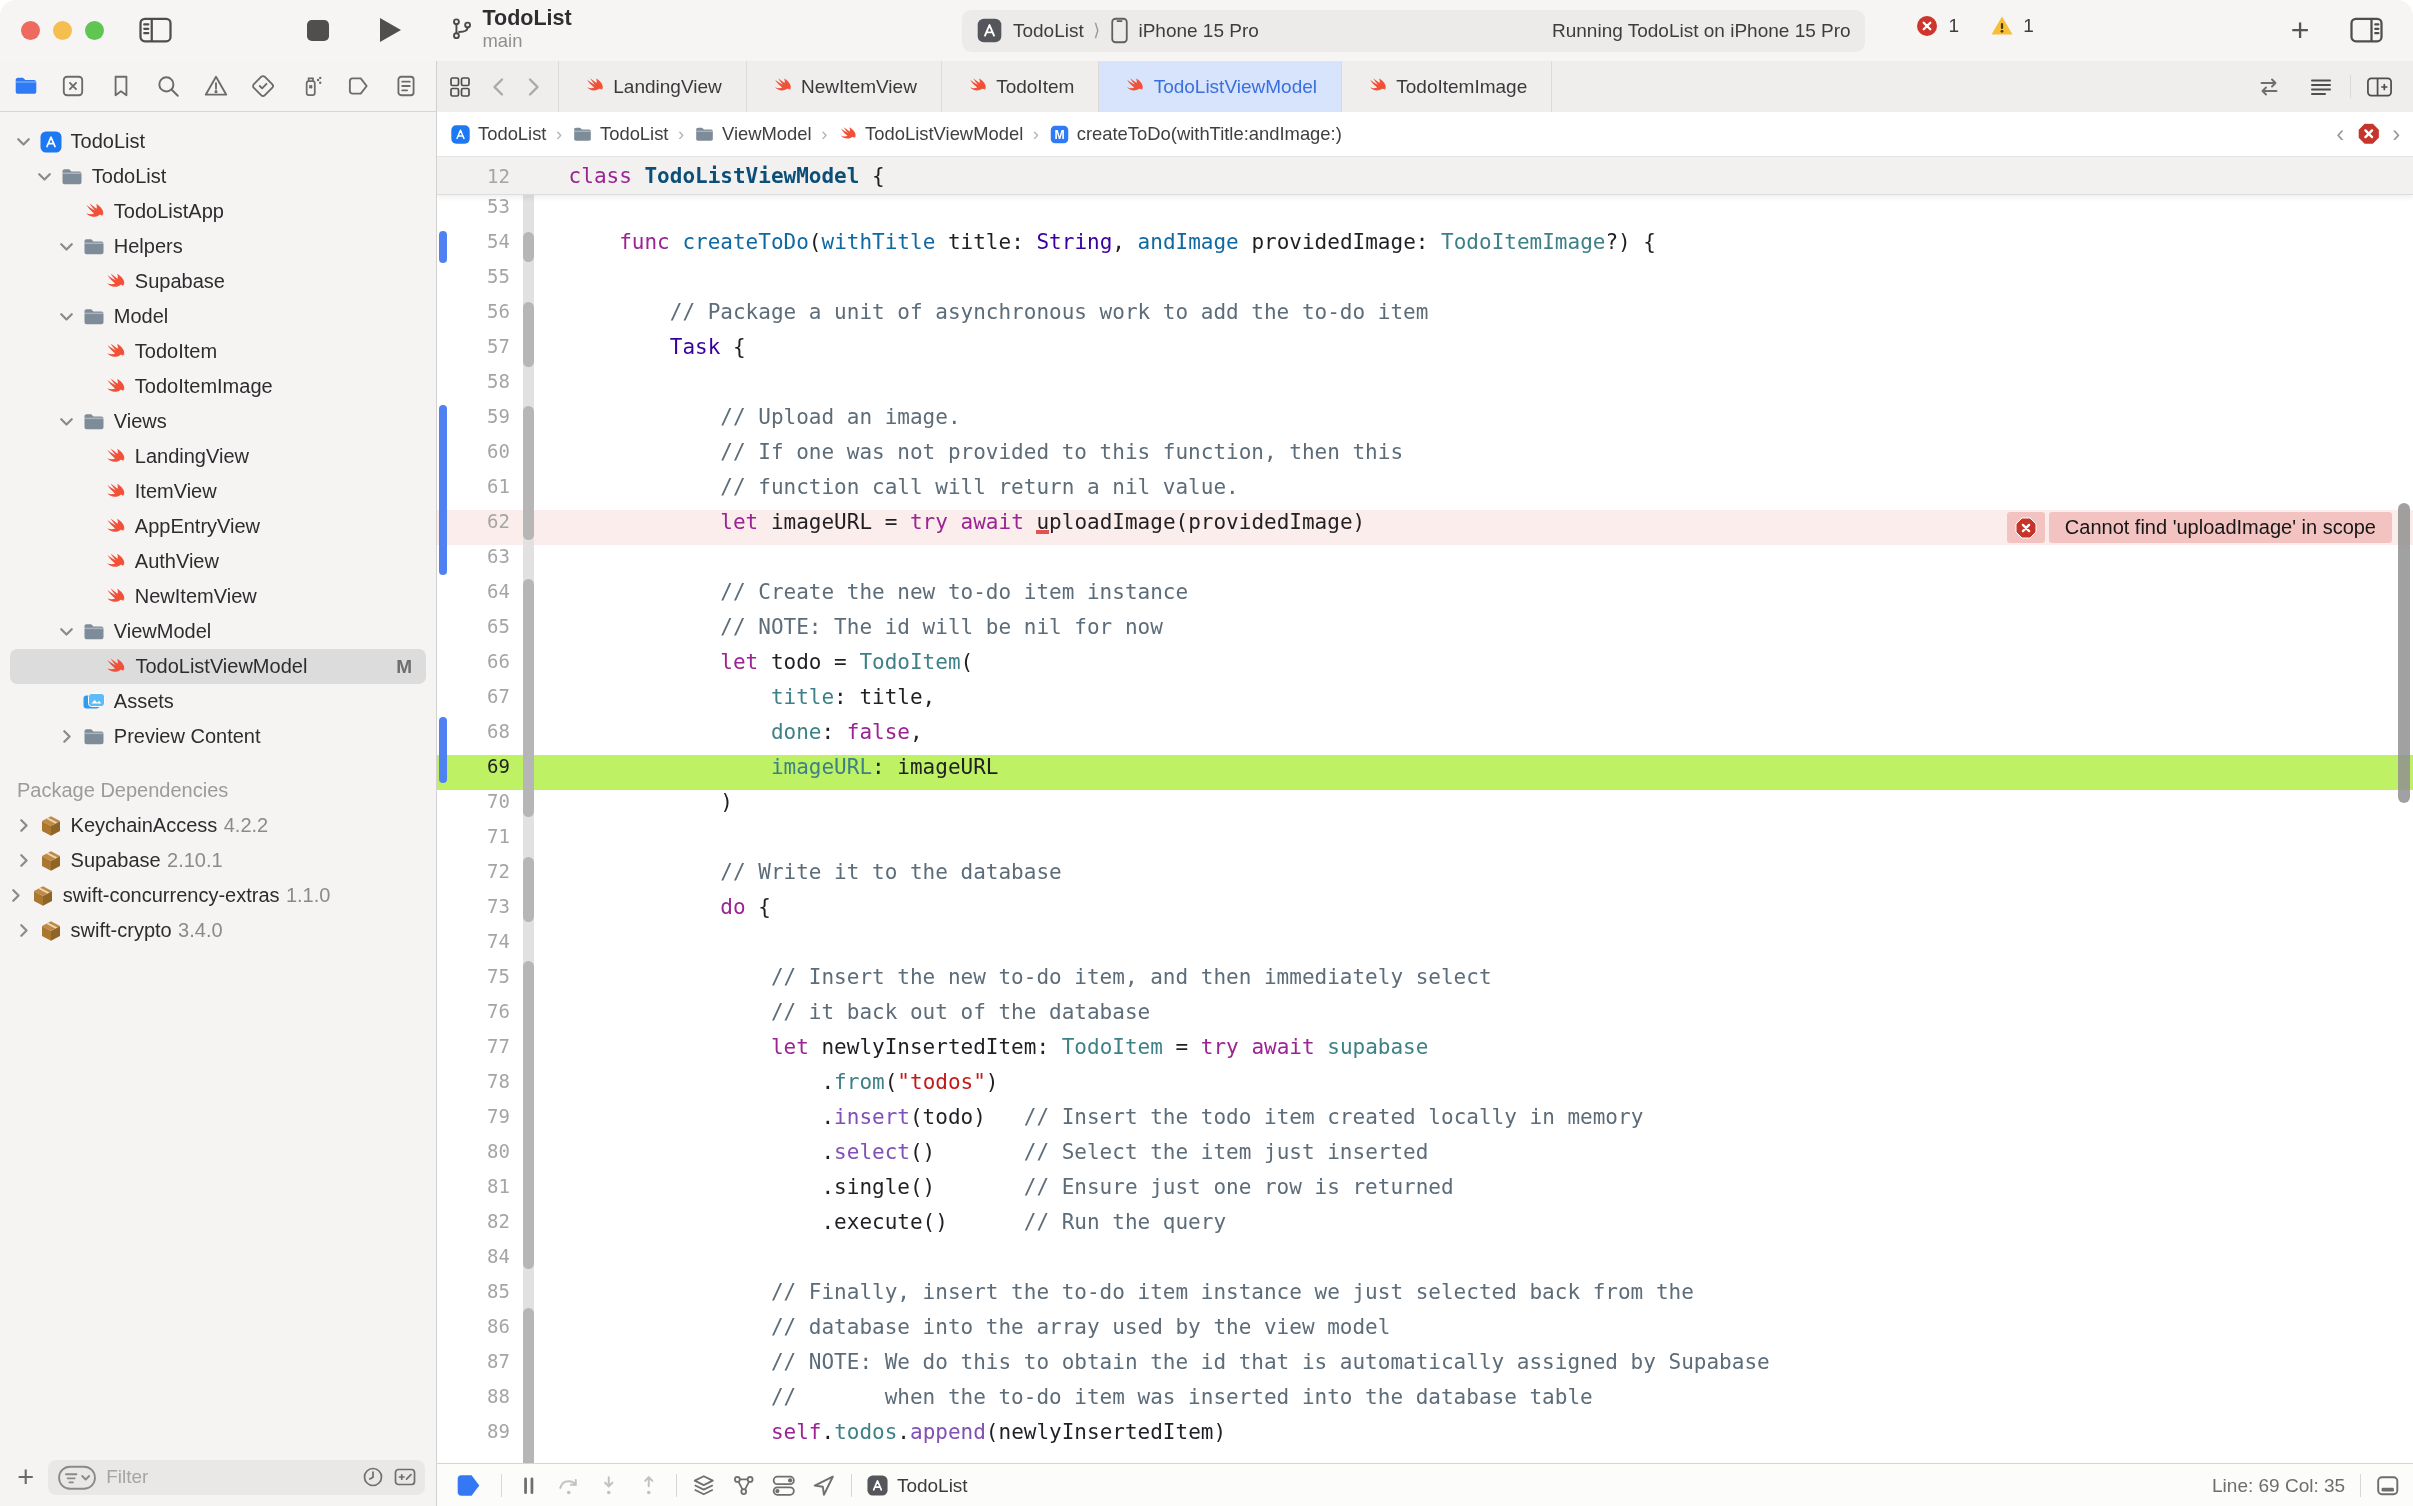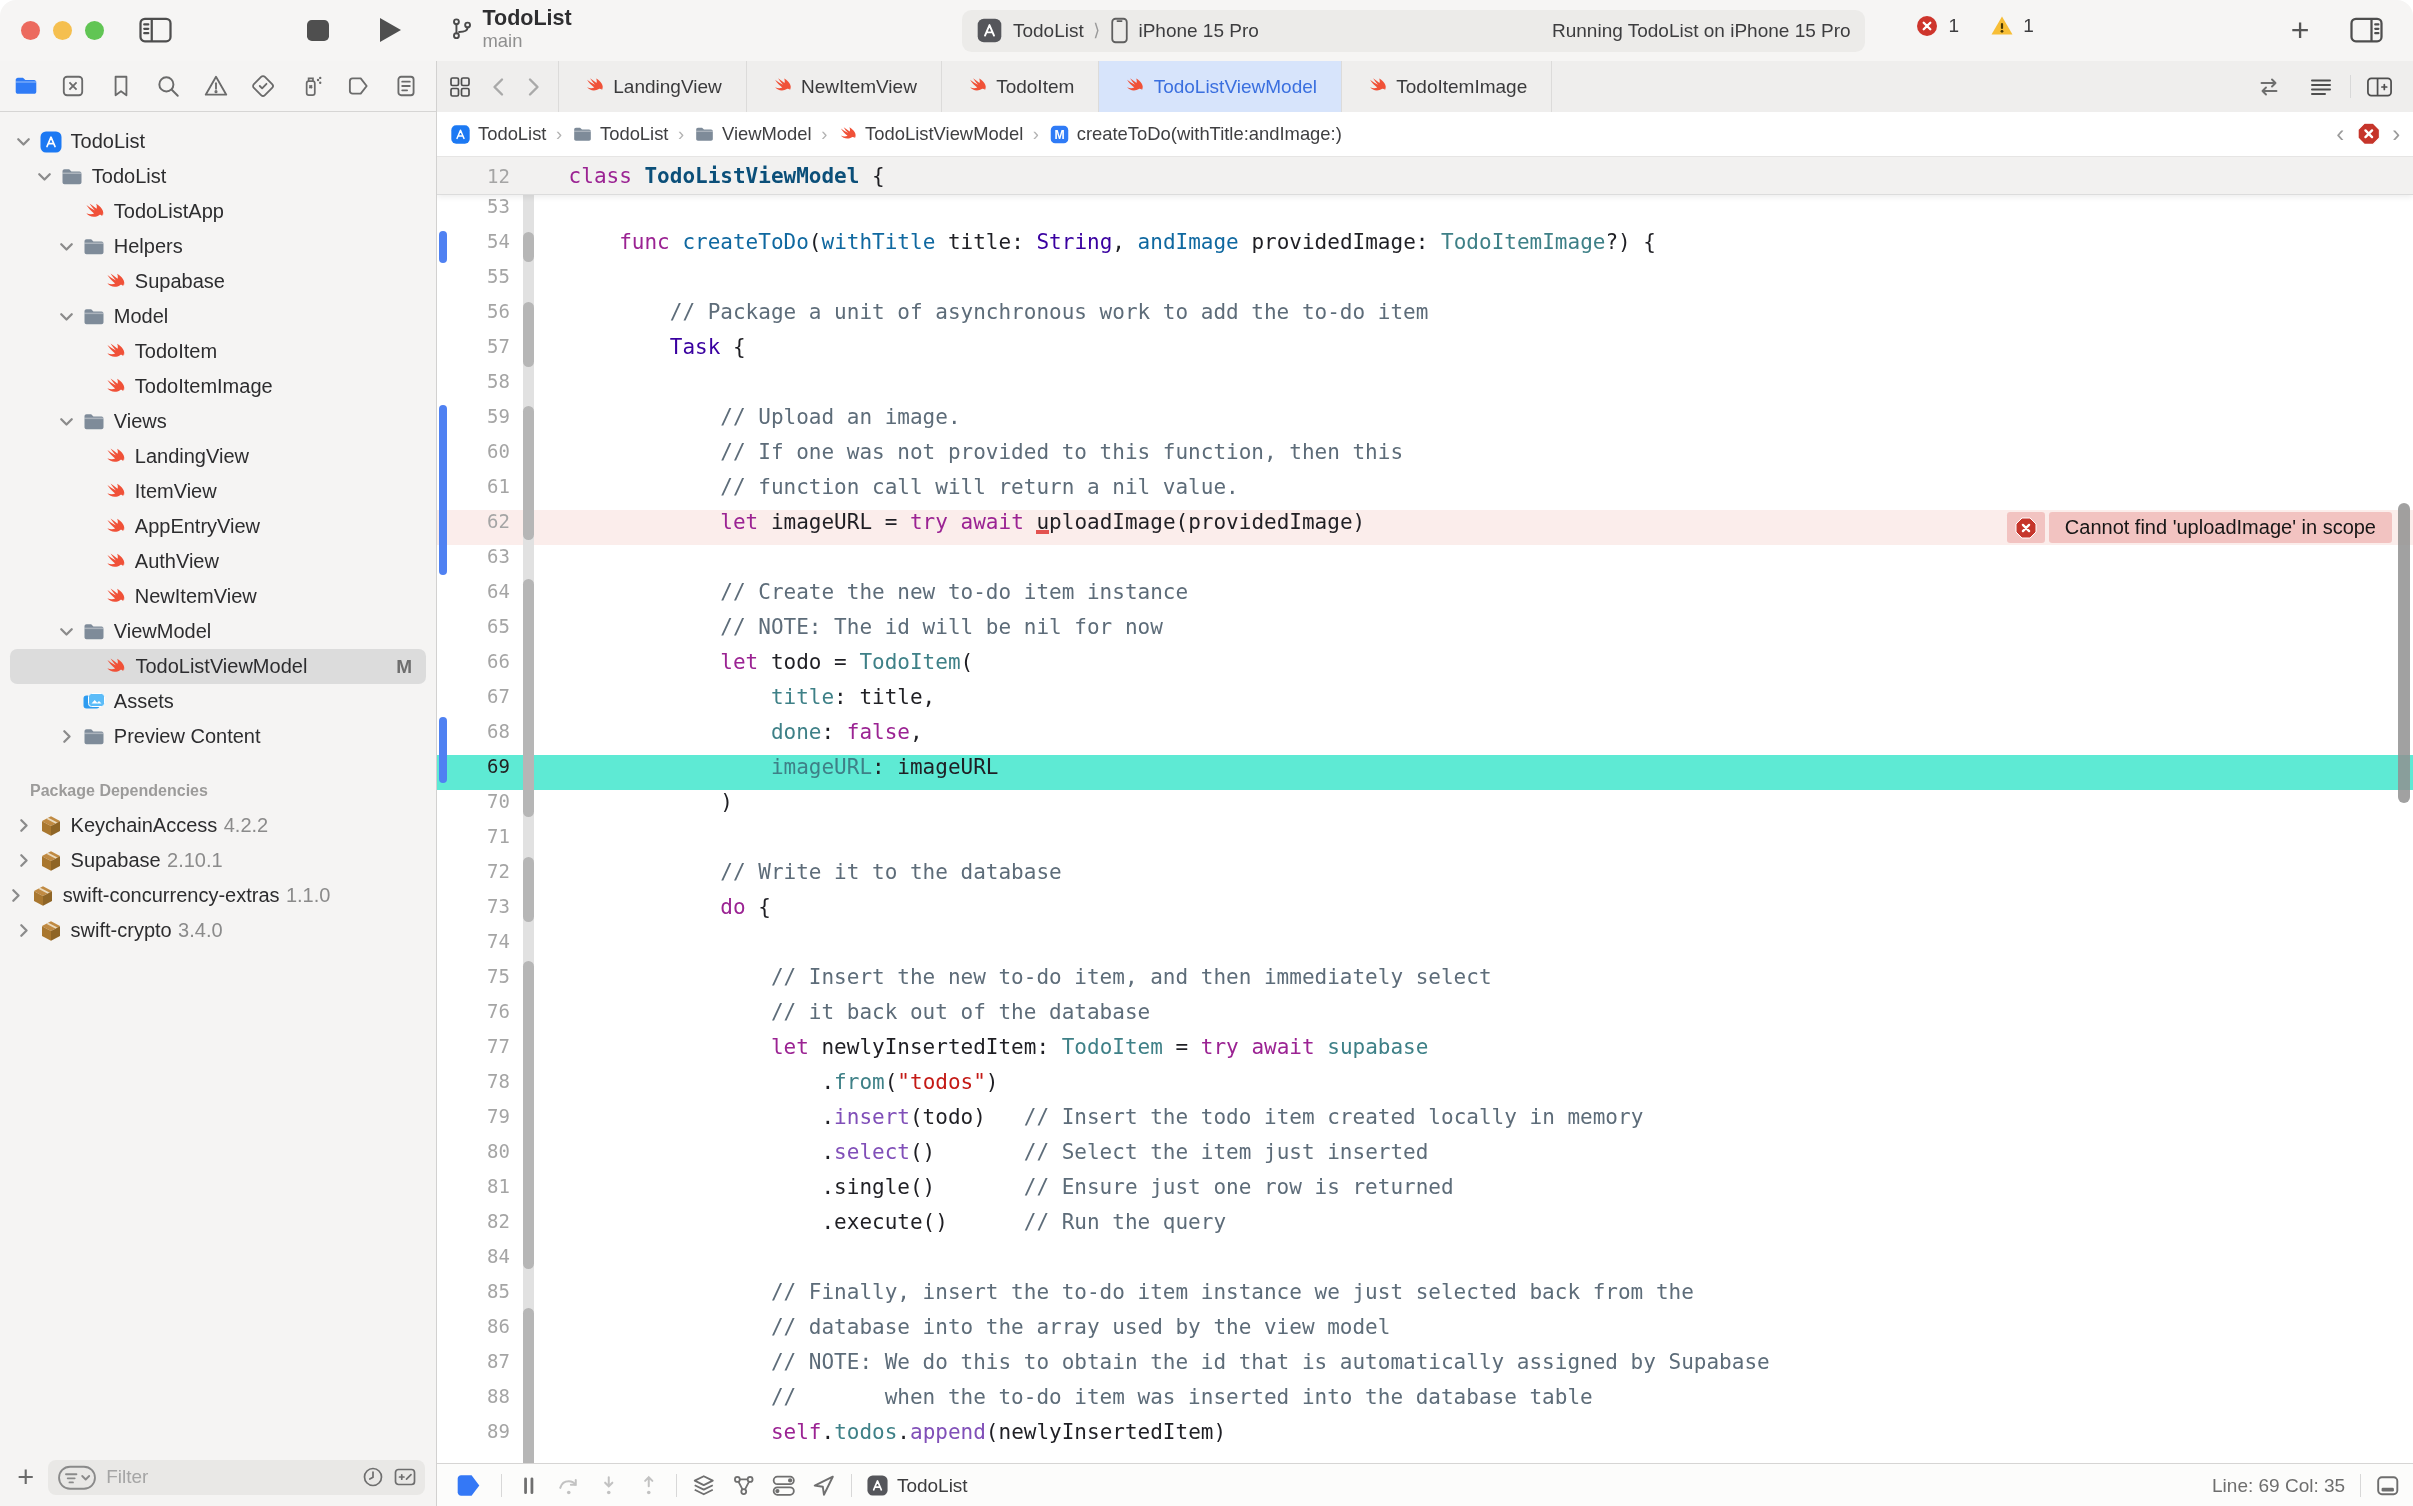--- a/index.html
+++ b/index.html
@@ -64,42 +64,42 @@
   #sidebar{position:absolute;top:112px;left:0;width:436px;bottom:0;background:#F5F4F3;overflow:hidden}
   #sidebar-divider{position:absolute;left:436px;top:61px;bottom:0;width:0.8px;background:#D2D1D0;z-index:30}
   #tree{position:absolute;top:12px;left:0;right:0}
   .trow{height:35px;display:flex;align-items:center;font-size:20px;color:#2D2D2F;box-sizing:border-box}
   .trow .disc{width:21px;height:21px;flex:none;margin-right:4.8px}
   .trow .ticon{width:24px;height:24px;flex:none;margin-right:8px}
   .trow .tlabel{white-space:nowrap}
   .trow.sel{background:#DCDCDC;border-radius:7.2px;margin:0 9.6px}
   .trow .tbadge{margin-left:auto;margin-right:24px;color:#6E6E6E;font-weight:600;font-size:19px}
   .trow.sel .tbadge{margin-right:14.4px}
-  .sect{height:35px;display:flex;align-items:center;font-size:16px;font-weight:700;color:#9C9B9A;padding-left:30px}
+  .sect{height:35px;display:flex;align-items:center;font-size:20px;font-weight:400;color:#9C9B9A;padding-left:17px}
   .pver{color:#8B8B8B;margin-left:6.4px}
   #filterbar{position:absolute;left:11.2px;right:11.2px;bottom:11.2px;height:37px;display:flex;align-items:center;gap:8px}
   #filter-add{font-size:29px;color:#6A6A6A;width:29px;text-align:center;font-weight:300}
   #filter-field{flex:1;height:35px;background:#E9E8E6;border-radius:8px;display:flex;align-items:center;padding:0 8px;gap:8px}
   #filter-field .pill{width:42px;height:25.5px}
   #filter-field .ph{color:#A5A5A5;font-size:19px;flex:1}
   #filter-field .fic{width:24px;height:24px}
 
   
   #editor{position:absolute;top:157px;left:437px;right:0;bottom:44px;background:#fff;overflow:hidden}
   #sticky{position:absolute;top:0;left:0;right:0;height:37px;background:#F2F1F0;border-bottom:0.8px solid #DCDCDC;
           box-shadow:0 3.2px 5.6px rgba(0,0,0,.07);display:flex;align-items:center;z-index:10;
           font-family:"DejaVu Sans Mono",monospace;font-size:21px}
   #rows{position:absolute;top:38px;left:0;right:0;bottom:0}
   .ribbon{position:absolute;left:86px;top:0;bottom:0;width:11.2px;background:#E1E1E1;z-index:2}
   .rseg{position:absolute;left:86px;width:11.2px;background:#B6B6B6;border-radius:5.6px;z-index:3}
   .cbar{position:absolute;left:2.4px;width:7.2px;border-radius:4px;background:#4F81F2;z-index:4}
   .crow{position:relative;height:35px;display:flex;align-items:flex-start;white-space:pre;z-index:1;
         font-family:"DejaVu Sans Mono",monospace;font-size:21px}
   .crow.bg-error{background:#FBEDEB}
-  .crow.bg-current{background:#5eead4}
+  .crow.bg-current{background:#bef264}
   .ln{width:73px;text-align:right;padding-right:9.6px;color:#A5A5A5;font-size:19px;flex:none;z-index:1}
   .crow.bg-current .ln{color:#222}
   .gsp{width:49px;flex:none}
   .ctext{white-space:pre;z-index:1}
   .tk-k{color:#9B2393;font-weight:400}
   .tk-c{color:#5D6C79}
   .tk-s{color:#C41A16}
   .tk-tdecl{color:#0B4F79;font-weight:600}
   .tk-d{color:#0F68A0}
   .tk-pt{color:#3E8087}

